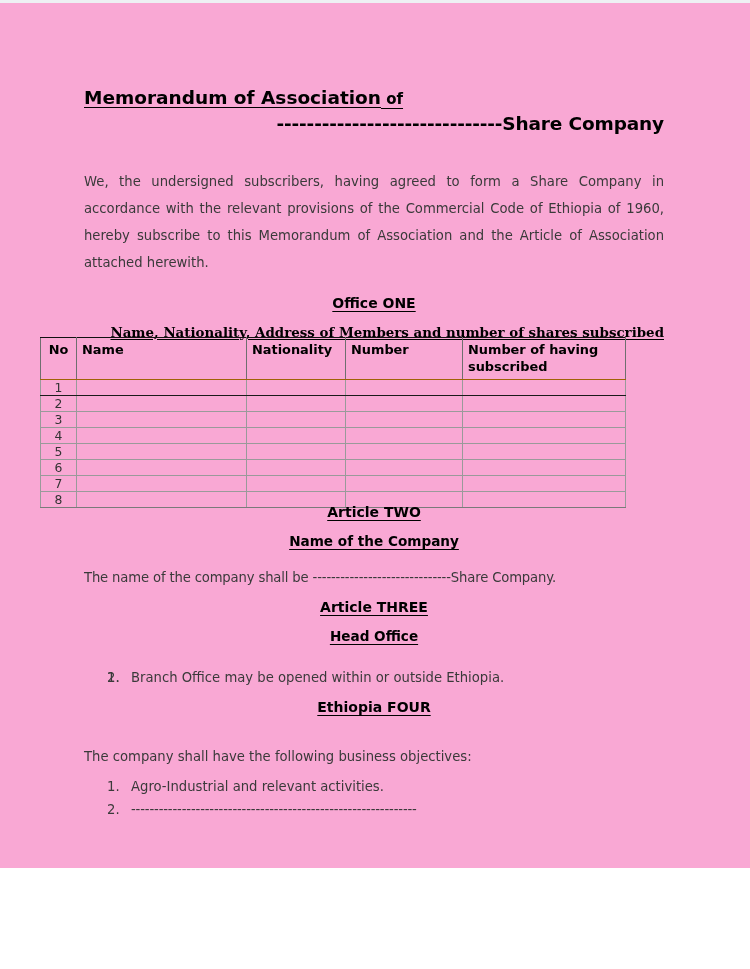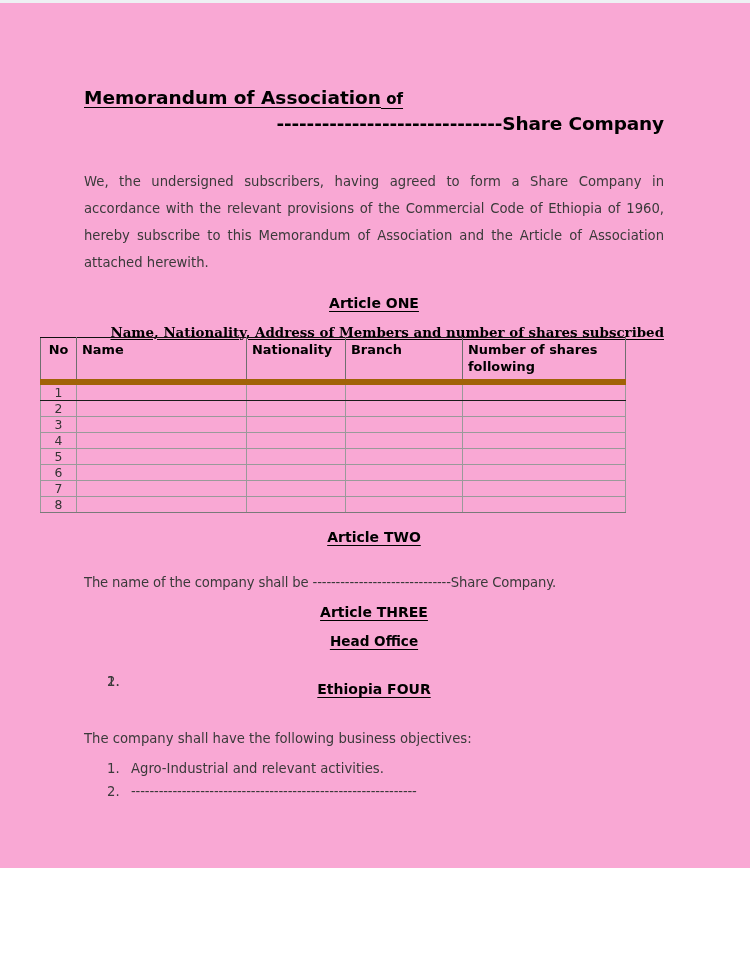--- a/index.html
+++ b/index.html
@@ -127,21 +127,21 @@
     font-size: 12.6px;
   }
   table.members-table th,
   table.members-table td {
     border: 1px solid #6f6f6f;
     padding: 0;
     vertical-align: top;
   }
   table.members-table thead th {
     border-top: 1.4px solid #111111;
-    border-bottom: 6px solid #a16207;
+    border-bottom: 1px solid #a16207;
     font-weight: bold;
     color: #000000;
     font-size: 12.9px;
     text-align: left;
     padding: 3px 5px 4px 5px;
     height: 32px;
     line-height: 1.32;
   }
   table.members-table thead th.th-no {
     text-align: center;
@@ -218,21 +218,21 @@
 
     <h1 class="doc-title">
       <span class="title-line1"><span class="title-main">Memorandum of Association</span><span class="title-of"> of</span></span>
       <span class="title-line2 dash-run">------------------------------Share Company</span>
     </h1>
 
     <p class="body-para para-intro">We, the undersigned subscribers, having agreed to form a Share Company in accordance with the relevant provisions of the Commercial Code of Ethiopia of 1960, hereby subscribe to this Memorandum of Association and the Article of Association attached herewith.</p>
 
     <div class="spacer-16"></div>
 
-    <div class="article-heading">Article ONE</div>
+    <div class="article-heading">Office ONE</div>
 
     <div class="spacer-8"></div>
 
     <div class="serif-subheading">Name, Nationality, Address of Members and number of shares subscribed</div>
 
   </div>
 
   <div class="members-table-wrap">
     <table class="members-table">
       <colgroup>
@@ -240,22 +240,22 @@
         <col class="col-name">
         <col class="col-nat">
         <col class="col-addr">
         <col class="col-shares">
       </colgroup>
       <thead>
         <tr>
           <th class="th-no">No</th>
           <th>Name</th>
           <th>Nationality</th>
-          <th>Branch</th>
-          <th>Number of shares following</th>
+          <th>Number</th>
+          <th>Number of having subscribed</th>
         </tr>
       </thead>
       <tbody>
         <tr class="row-dark-bottom">
           <td class="cell-no">1</td>
           <td></td>
           <td></td>
           <td></td>
           <td></td>
         </tr>
@@ -305,43 +305,45 @@
           <td class="cell-no">8</td>
           <td></td>
           <td></td>
           <td></td>
           <td></td>
         </tr>
       </tbody>
     </table>
   </div>
 
-  <div class="content" style="top: 527px;">
+  <div class="content" style="top: 502px;">
 
     <div class="article-heading">Article TWO</div>
     <div class="spacer-8"></div>
+    <div class="article-subheading">Name of the Company</div>
 
     <div class="spacer-16"></div>
 
     <p class="body-para para-plain dash-run">The name of the company shall be ------------------------------Share Company.</p>
 
     <div class="spacer-8"></div>
 
     <div class="article-heading">Article THREE</div>
     <div class="spacer-8"></div>
     <div class="article-subheading">Head Office</div>
 
     <div class="spacer-20"></div>
 
     <ol class="doc-list">
       <li>
         <span class="li-marker">1.</span>
       </li>
       <li>
         <span class="li-marker">2.</span>
+        <span>Branch Office may be opened within or outside Ethiopia.</span>
       </li>
     </ol>
 
     <div class="spacer-8"></div>
 
     <div class="article-heading">Ethiopia FOUR</div>
     <div class="spacer-8"></div>
 
     <div class="spacer-20"></div>
 

